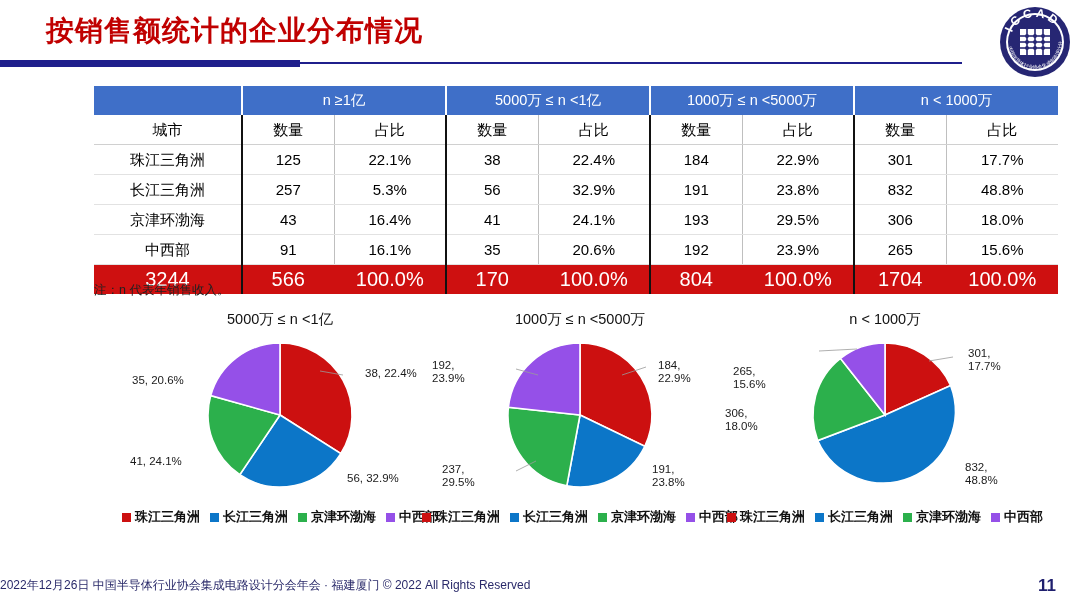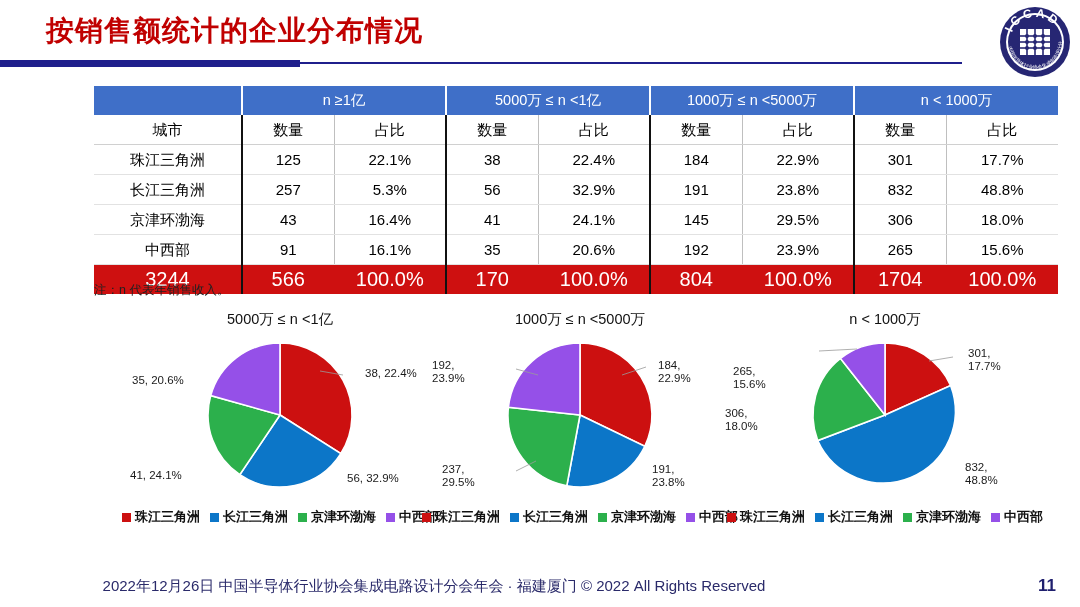--- a/index.html
+++ b/index.html
@@ -78,21 +78,21 @@
   }
   .legend {
     position: absolute; width: 340px; top: 198px;
     display: flex; flex-wrap: wrap; justify-content: center;
     gap: 4px 10px; font-size: 13px; font-weight: bold; color: #111;
   }
   .legend .li { display: flex; align-items: center; gap: 4px; white-space: nowrap; }
   .swatch { width: 9px; height: 9px; display: inline-block; }
   .footer {
     position: absolute; left: 0; top: 577px; width: 868px;
-    text-align: center; font-size: 15px; color: #2A2A6A;
+    text-align: left; font-size: 12px; color: #2A2A6A;
   }
   .pageno {
     position: absolute; right: 24px; top: 576px;
     font-size: 17px; font-weight: bold; color: #1F1F6E;
   }
 </style>
 </head>
 <body>
 
 <div class="slide">
@@ -191,21 +191,21 @@
           <td class="vsep-light">23.8%</td>
           <td class="vsep-strong">832</td>
           <td class="vsep-light">48.8%</td>
         </tr>
         <tr class="body-row">
           <td class="city">京津环渤海</td>
           <td class="vsep-strong">43</td>
           <td class="vsep-light">16.4%</td>
           <td class="vsep-strong">41</td>
           <td class="vsep-light">24.1%</td>
-          <td class="vsep-strong">145</td>
+          <td class="vsep-strong">193</td>
           <td class="vsep-light">29.5%</td>
           <td class="vsep-strong">306</td>
           <td class="vsep-light">18.0%</td>
         </tr>
         <tr class="body-row">
           <td class="city">中西部</td>
           <td class="vsep-strong">91</td>
           <td class="vsep-light">16.1%</td>
           <td class="vsep-strong">35</td>
           <td class="vsep-light">20.6%</td>
@@ -243,21 +243,21 @@
             <path d="M 0,0 L 60.8,38.6 A 72,72 0 0 1 -40.2,59.7 Z" fill="#0C76C8" stroke="#fff" stroke-width="1.6"></path>
             <path d="M 0,0 L -40.2,59.7 A 72,72 0 0 1 -69.3,-19.4 Z" fill="#2CB04C" stroke="#fff" stroke-width="1.6"></path>
             <path d="M 0,0 L -69.3,-19.4 A 72,72 0 0 1 0,-72 Z" fill="#9550E8" stroke="#fff" stroke-width="1.6"></path>
           </g>
           <g stroke="#9a9a9a" stroke-width="0.8" fill="none">
             <line x1="120" y1="36" x2="143" y2="40"></line>
           </g>
         </svg>
         <div class="lbl" style="left:255px; top:34px;">38, 22.4%</div>
         <div class="lbl" style="left:237px; top:139px;">56, 32.9%</div>
-        <div class="lbl" style="left:20px;  top:136px;">41, 24.1%</div>
+        <div class="lbl" style="left:20px;  top:122px;">41, 24.1%</div>
         <div class="lbl" style="left:22px;  top:41px;">35, 20.6%</div>
       </div>
       <div class="legend">
         <span class="li">
           <span class="swatch" style="background:#CC1010"></span>
           <span>珠江三角洲</span>
         </span>
         <span class="li">
           <span class="swatch" style="background:#0C76C8"></span>
           <span>长江三角洲</span>

